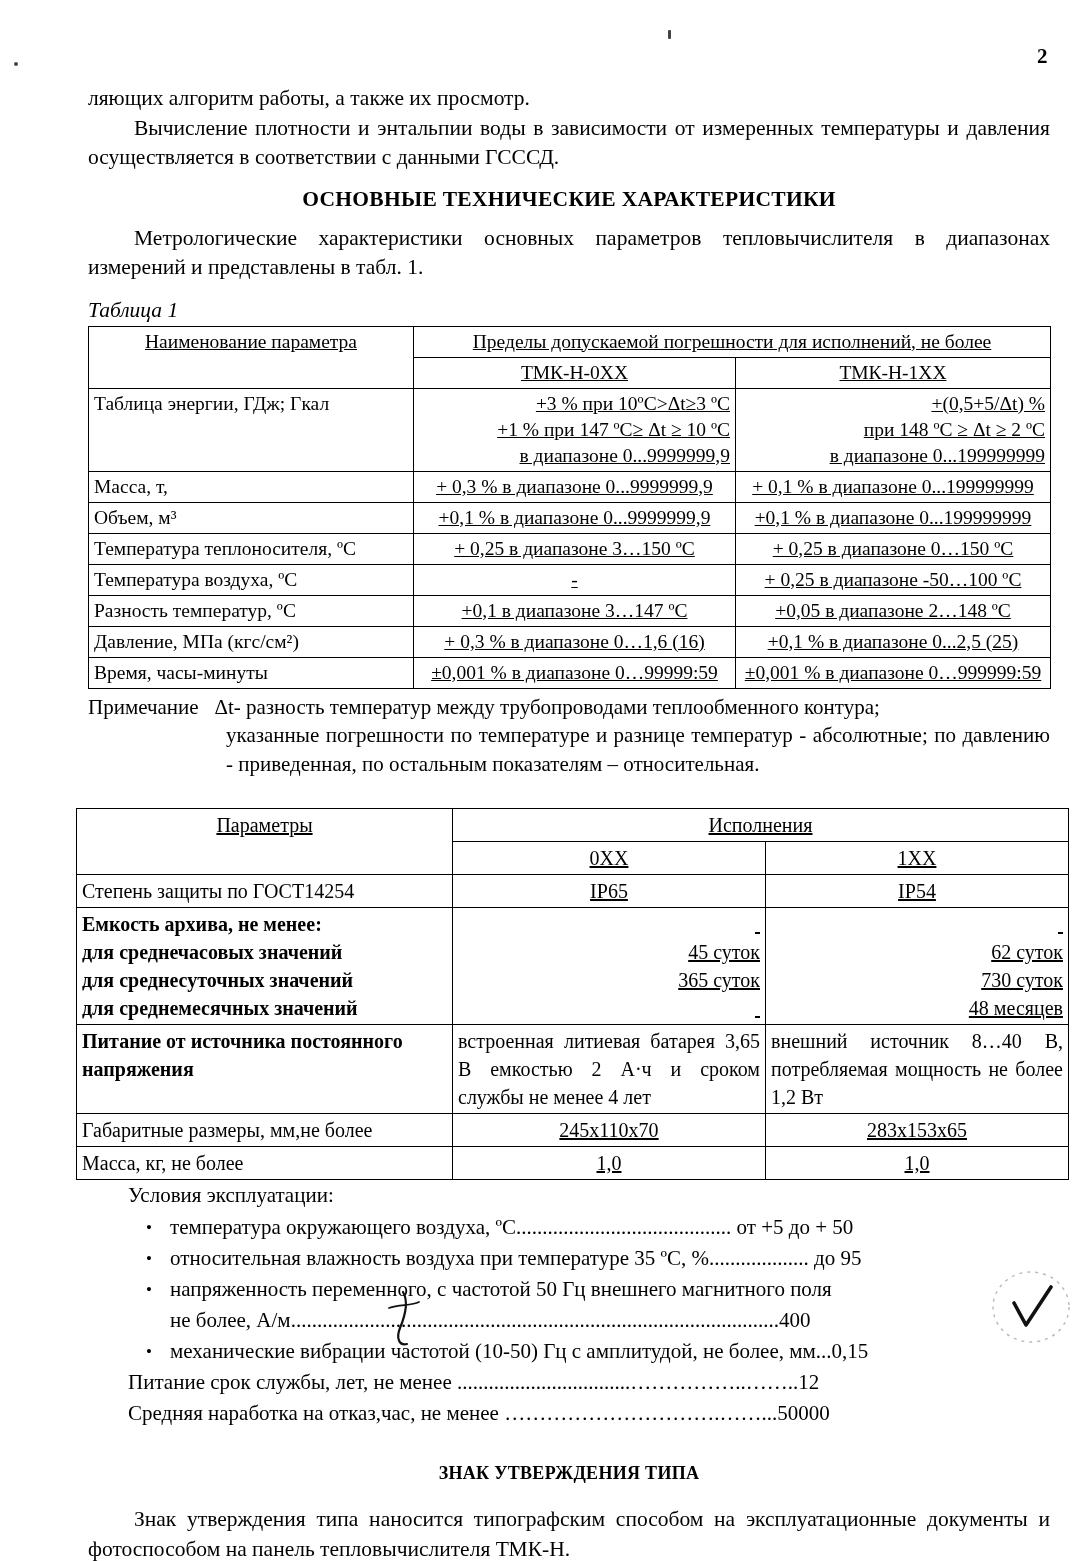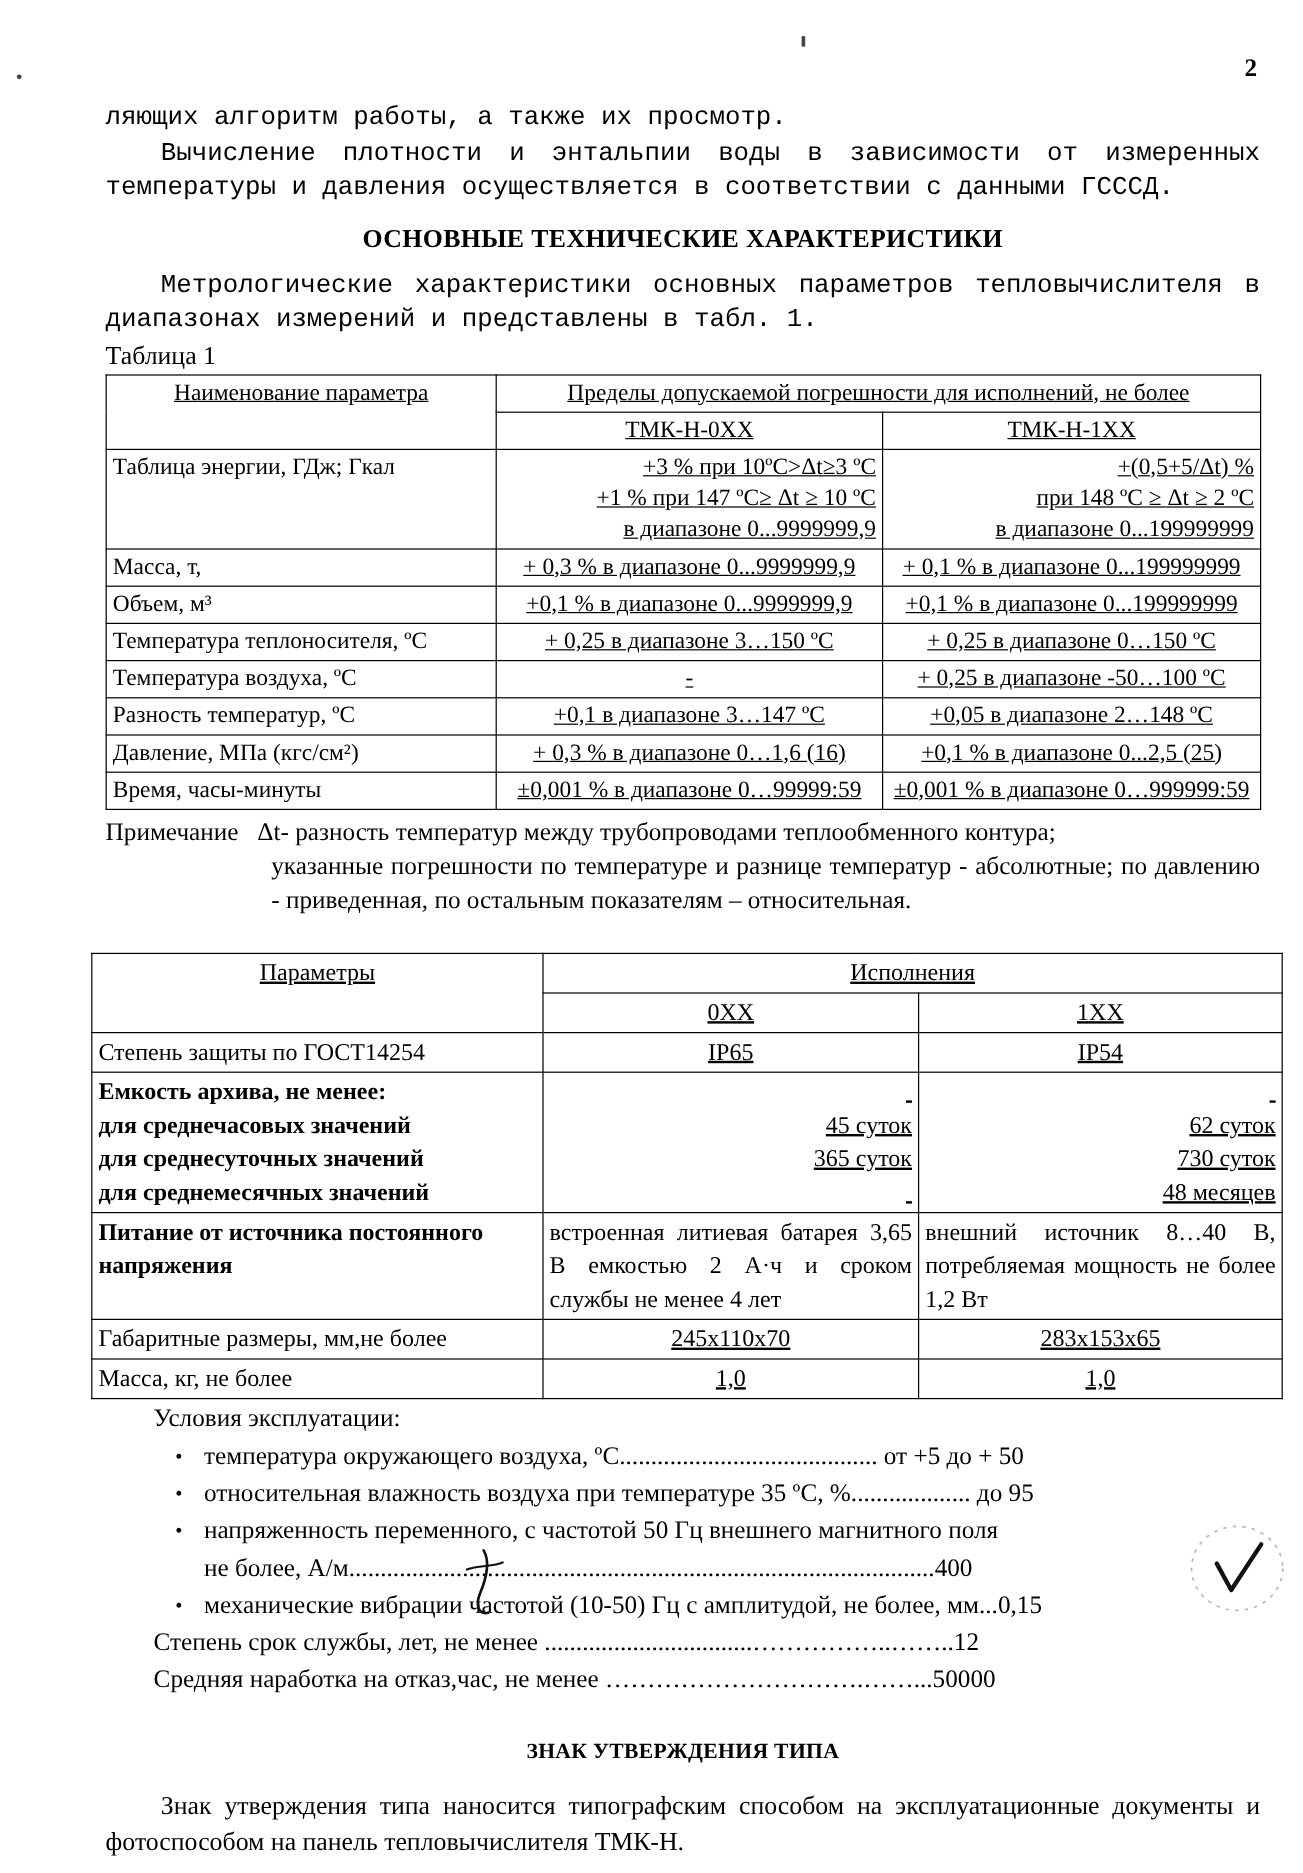--- a/index.html
+++ b/index.html
@@ -34,36 +34,36 @@
     position: absolute;
     left: 88px;
     top: 84px;
     width: 962px;
   }
   p.body-par {
     margin: 0;
     font-size: 21.5px;
     line-height: 29.5px;
     text-align: justify;
-    font-family: Liberation Mono, monospace;
   }
   p.body-par.indent {
     text-indent: 46px;
   }
   .section-heading {
     margin: 14px 0 12px 0;
     font-size: 21.5px;
     font-weight: bold;
     text-align: center;
     letter-spacing: 0.3px;
   }
   .table-caption {
-    margin: 0 0 3px 0;
+    margin: 14px 0 3px 0;
     font-size: 21.5px;
     line-height: 26px;
+    font-style: italic;
   }
 
   
   table.doc-table {
     border-collapse: collapse;
     font-size: 20px;
     line-height: 25px;
     table-layout: fixed;
   }
   table.doc-table td {
@@ -340,21 +340,21 @@
         <li>
           <span class="bullet">•</span><span>напряженность переменного, с частотой 50 Гц внешнего магнитного поля</span>
         </li>
       </ul>
       <div class="cond-cont">не более, А/м.............................................................................................400</div>
       <ul class="cond-list">
         <li>
           <span class="bullet">•</span><span>механические вибрации частотой (10-50) Гц с амплитудой, не более, мм</span><span>...</span><span>0,15</span>
         </li>
       </ul>
-      <div class="tail-line">Степень срок службы, лет, не менее .................................……………..……..12</div>
+      <div class="tail-line">Питание срок службы, лет, не менее .................................……………..……..12</div>
       <div class="tail-line">Средняя наработка на отказ,час, не менее ………………………….……...50000</div>
     </div>
 
     <div class="bottom-heading">ЗНАК УТВЕРЖДЕНИЯ ТИПА</div>
     <p class="bottom-par">Знак утверждения типа наносится типографским способом на эксплуатационные документы и фотоспособом на панель тепловычислителя ТМК-Н.</p>
 
   </div>
 
   <svg class="handmark" viewBox="0 0 92 92" aria-hidden="true">
     <ellipse cx="46" cy="44" rx="38" ry="35" fill="none" stroke="#b9b9b9" stroke-width="1.4" stroke-dasharray="3 5"></ellipse>

